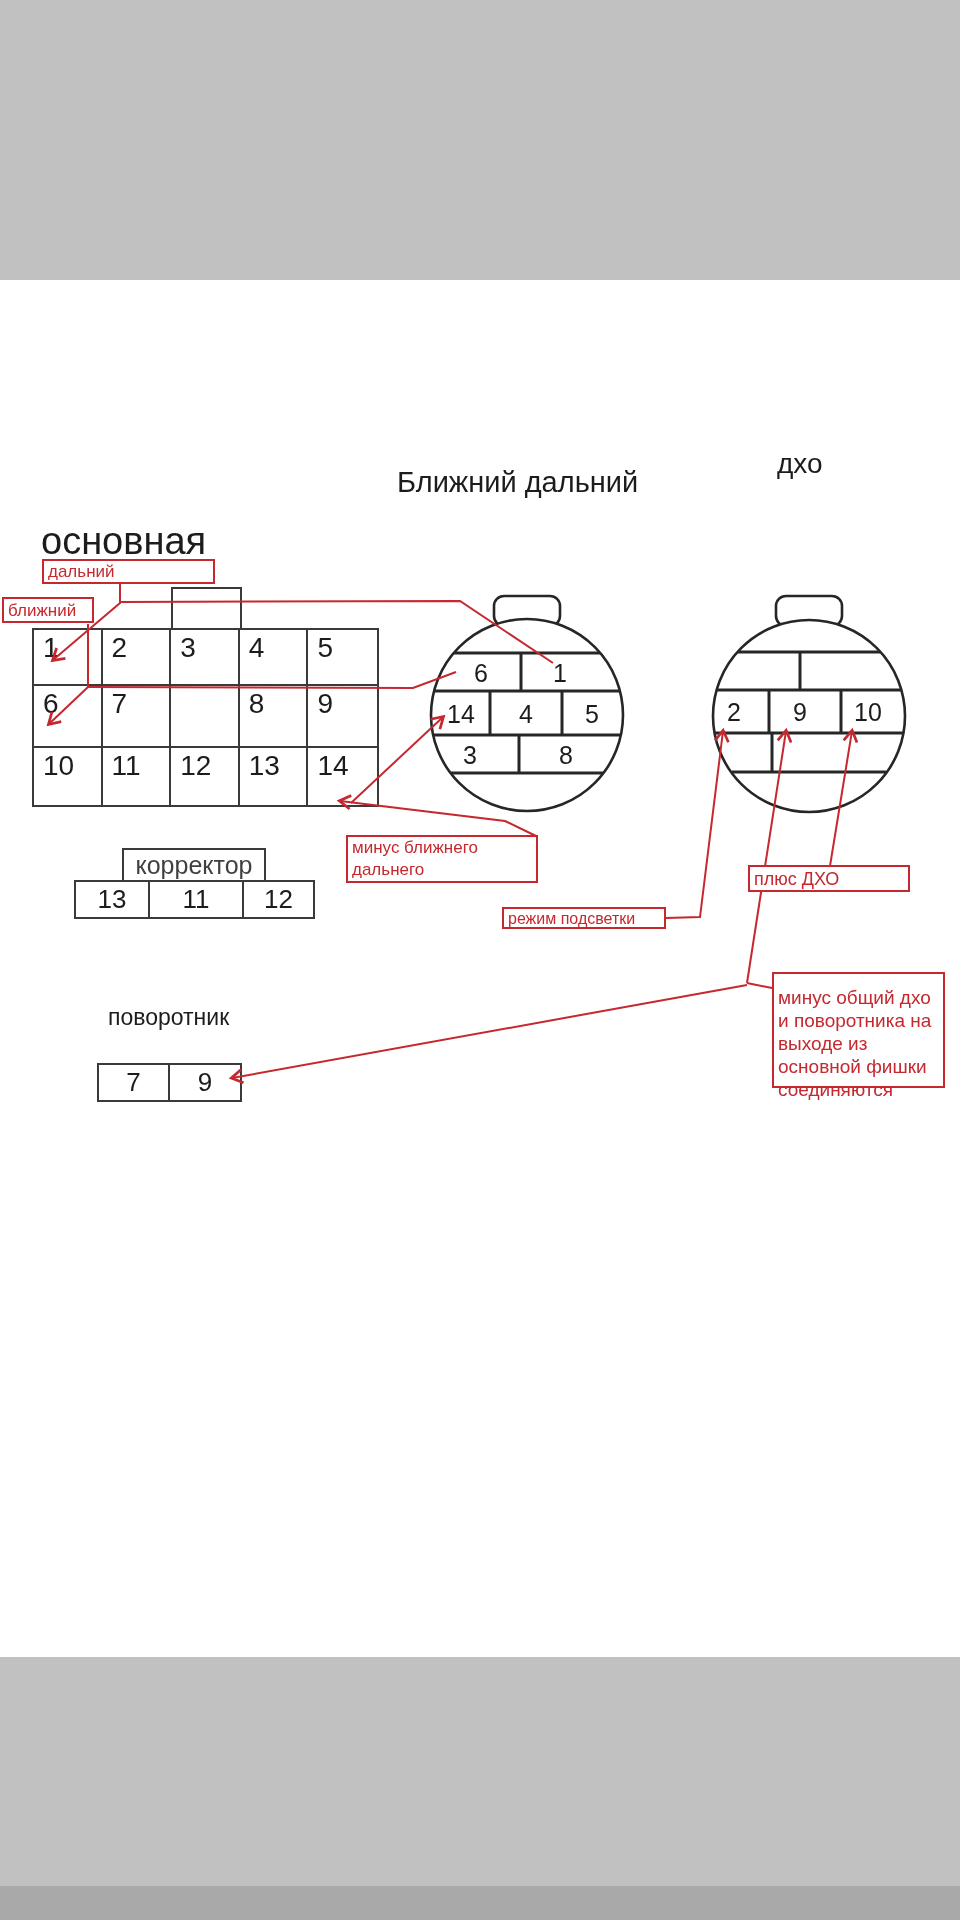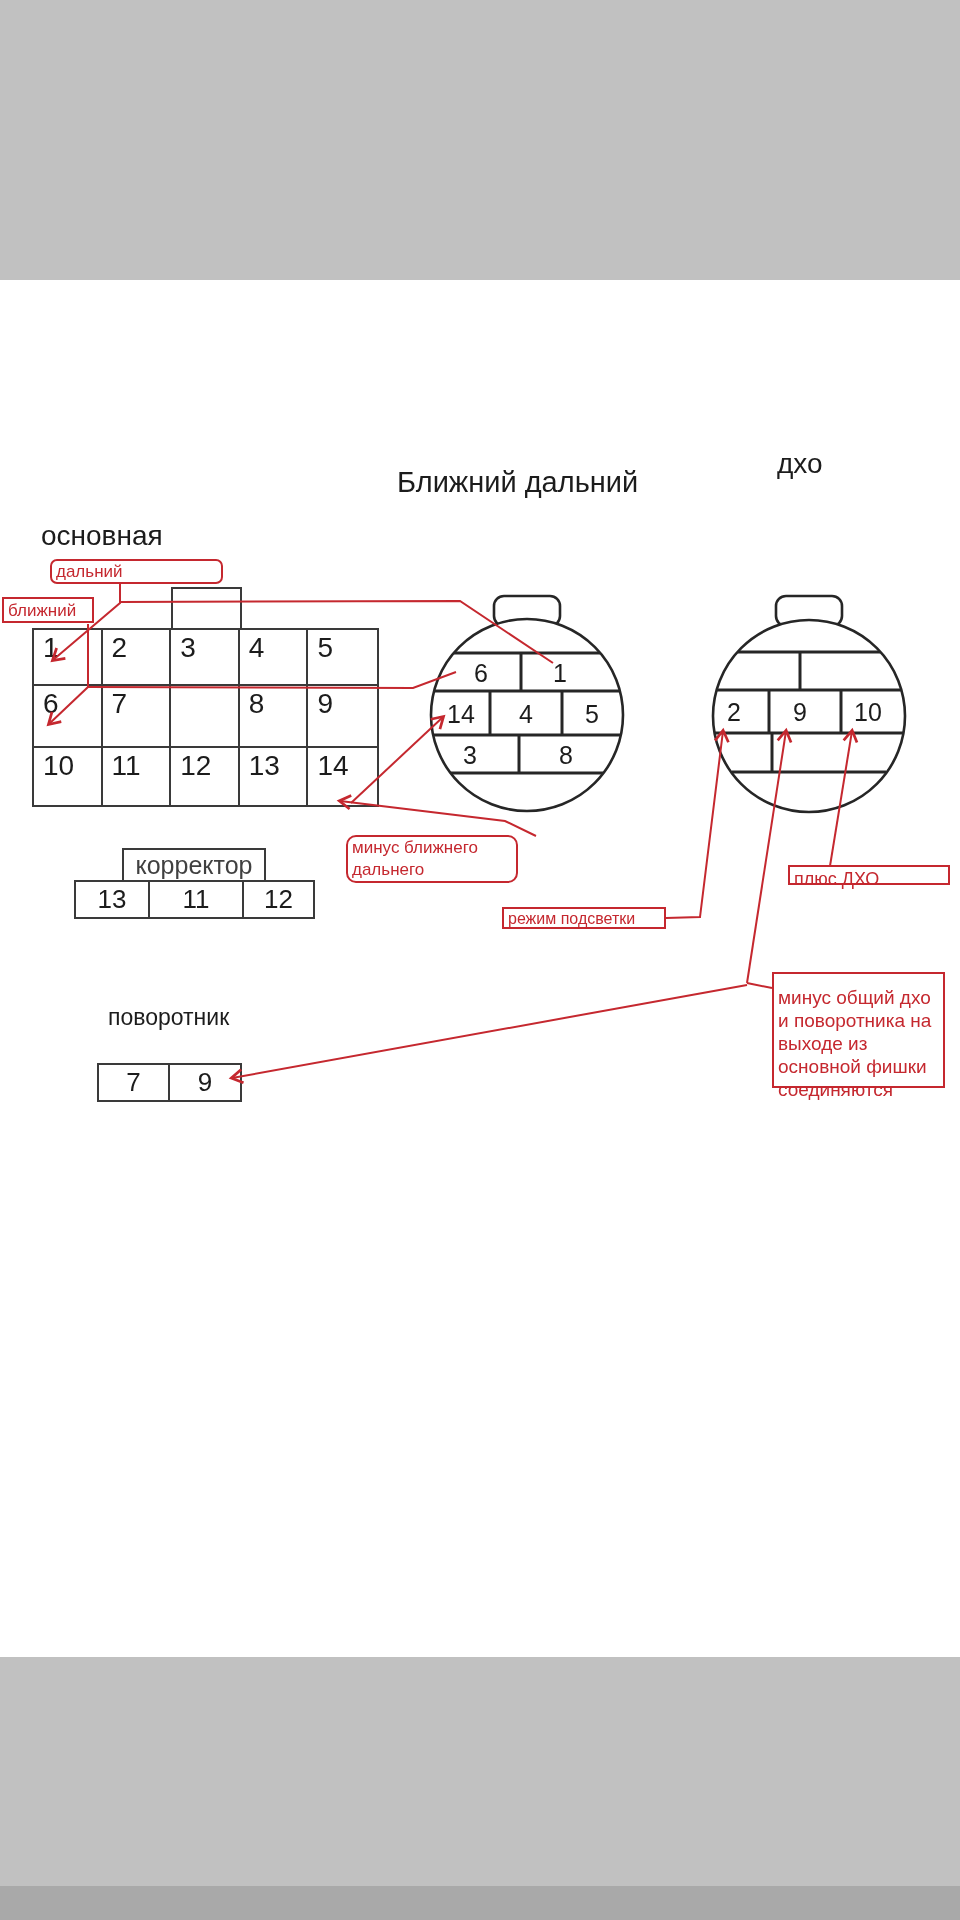--- a/index.html
+++ b/index.html
@@ -28,21 +28,21 @@
 <body>
 
 <div class="canvas">
 
   <div class="bar" style="top:0;height:280px;background:#c1c1c1;"></div>
   <div class="bar" style="top:1657px;height:229px;background:#c1c1c1;"></div>
   <div class="bar" style="top:1886px;height:34px;background:#a9a9a9;"></div>
 
   <div class="abs blabel" style="left:397px;top:466px;font-size:29px;">Ближний дальний</div>
   <div class="abs blabel" style="left:777px;top:448px;font-size:28px;">дхо</div>
-  <div class="abs blabel" style="left:41px;top:520px;font-size:28px;">основная</div>
+  <div class="abs blabel" style="left:41px;top:520px;font-size:38px;">основная</div>
   <div class="abs blabel" style="left:108px;top:1004px;font-size:23px;">поворотник</div>
 
   <div class="notch" style="left:171px;top:587px;width:71px;height:43px;"></div>
   <div class="tbl" style="left:32px;top:628px;width:347px;height:179px;grid-template-columns:repeat(5,1fr);grid-template-rows:56px 62px 57px;">
     <div class="cell">1</div>
     <div class="cell">2</div>
     <div class="cell">3</div>
     <div class="cell">4</div>
     <div class="cell lastcol">5</div>
     <div class="cell">6</div>
@@ -122,25 +122,25 @@
   <span class="cnum" style="left:461px;top:714px;">14</span>
   <span class="cnum" style="left:526px;top:714px;">4</span>
   <span class="cnum" style="left:592px;top:714px;">5</span>
   <span class="cnum" style="left:470px;top:755px;">3</span>
   <span class="cnum" style="left:566px;top:755px;">8</span>
 
   <span class="cnum" style="left:734px;top:712px;">2</span>
   <span class="cnum" style="left:800px;top:712px;">9</span>
   <span class="cnum" style="left:868px;top:712px;">10</span>
 
-  <div class="callout" style="left:50px;top:559px;width:173px;height:25px;line-height:22px;border-radius:7px;">дальний</div>
+  <div class="callout" style="left:42px;top:559px;width:173px;height:25px;line-height:22px;">дальний</div>
   <div class="callout" style="left:2px;top:597px;width:92px;height:26px;line-height:23px;">ближний</div>
-  <div class="callout" style="left:346px;top:835px;width:172px;height:48px;line-height:22px;border-radius:10px;">минус ближнего
+  <div class="callout" style="left:346px;top:835px;width:192px;height:48px;line-height:22px;">минус ближнего
 дальнего</div>
   <div class="callout" style="left:502px;top:907px;width:164px;height:22px;font-size:16px;line-height:19px;">режим подсветки</div>
-  <div class="callout" style="left:788px;top:865px;width:162px;height:20px;font-size:18px;line-height:24px;">плюс ДХО</div>
+  <div class="callout" style="left:748px;top:865px;width:162px;height:27px;font-size:18px;line-height:24px;">плюс ДХО</div>
   <div class="callout" style="left:772px;top:972px;width:173px;height:116px;font-size:19px;line-height:23px;padding-top:12px;">минус общий дхо
 и поворотника на
 выходе из
 основной фишки
 соединяются</div>
 
 </div>
 
 </body></html>

